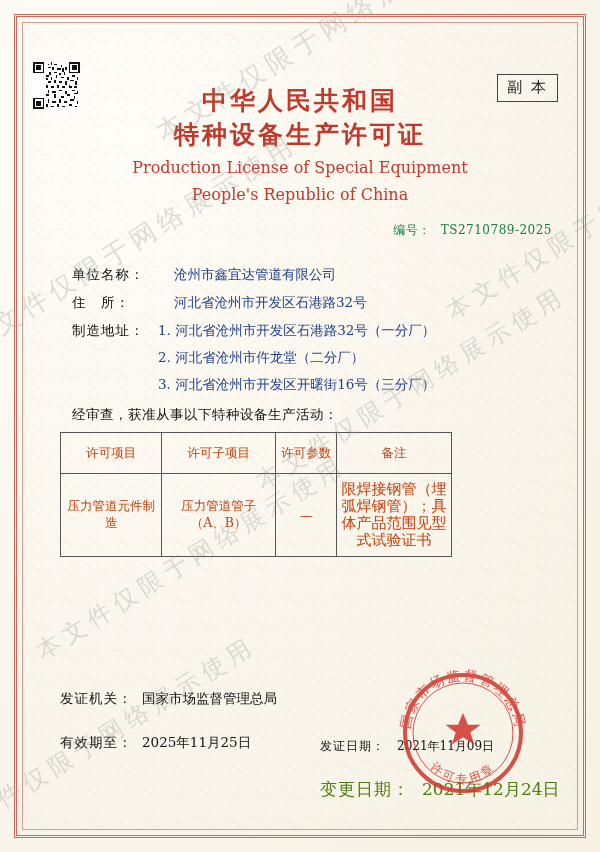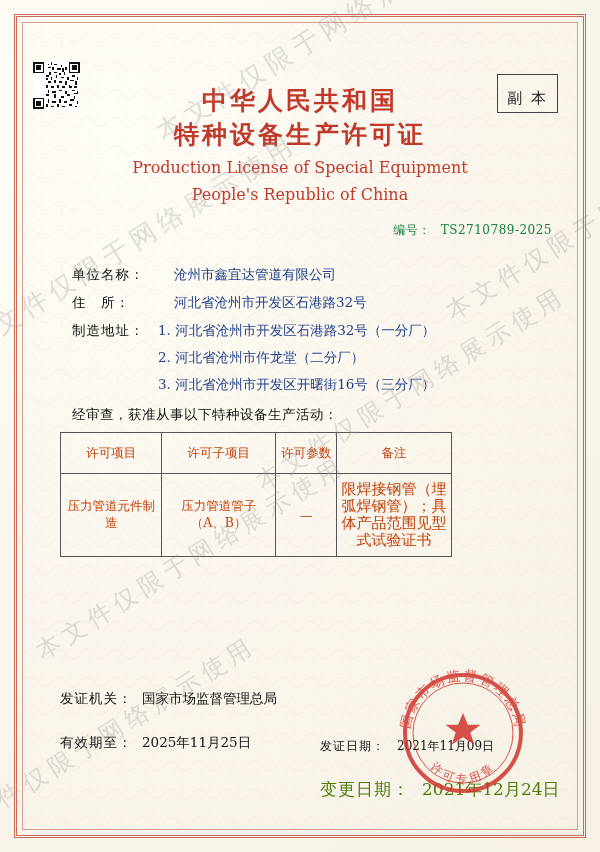--- a/index.html
+++ b/index.html
@@ -59,21 +59,21 @@
     left: 33px; top: 62px;
     width: 47px; height: 47px;
     background: #fff;
   }
 
   
   #copy-box {
     position: absolute;
     right: 42px; top: 74px;
     border: 1px solid #444;
-    padding: 14px 9px 4px 9px;
+    padding: 3px 9px 4px 9px;
     font-family: "DejaVu Sans", sans-serif;
     font-size: 15px;
     letter-spacing: 2px;
     color: #1a1a1a;
     background: transparent;
   }
 
   
   #title-zone {
     position: absolute;

